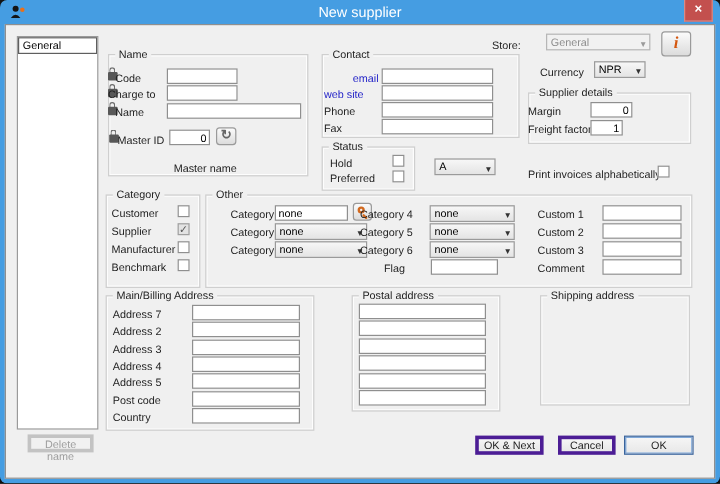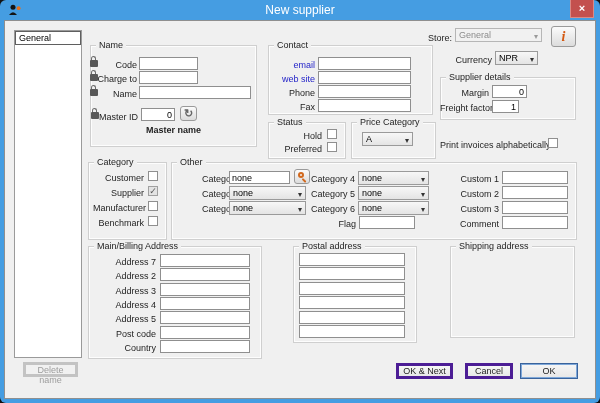--- a/index.html
+++ b/index.html
@@ -11,21 +11,21 @@
   .title{position:absolute;left:0;top:3px;width:100%;text-align:center;color:#fff;font-size:12px;}
   .close{position:absolute;right:6px;top:0;width:24px;height:18px;background:#c3504e;
     border:1px solid #d98a86;border-top:none;box-sizing:border-box;color:#fff;font-size:11px;
     font-weight:bold;text-align:center;line-height:16px;cursor:pointer;}
   .body{position:absolute;left:4px;top:20px;width:592px;height:379px;background:#f0f0f0;
     border:1px solid #8f8f8f;box-sizing:border-box;}
   .abs{position:absolute;}
   .grp{position:absolute;border:1px solid #cfcfcf;box-shadow:inset 0 0 0 1px #fdfdfd;}
   .grp .cap{position:absolute;top:-6px;left:5px;background:#f0f0f0;padding:0 3px;font-size:9px;
     color:#1e1e1e;white-space:nowrap;line-height:10px;}
-  .lb{position:absolute;font-size:9px;color:#1e1e1e;text-align:right;line-height:10px;white-space:nowrap;}
+  .lb{position:absolute;font-size:9px;color:#1e1e1e;text-align:left;line-height:10px;white-space:nowrap;}
   .link{color:#2424c8;cursor:pointer;}
   .inp{position:absolute;height:13px;box-sizing:border-box;border:1px solid #8f8f8f;background:#fff;
     font-family:"Liberation Sans",sans-serif;font-size:9px;padding:0 2px;margin:0;}
   .inp.num{text-align:right;}
   .dd{position:absolute;height:14px;box-sizing:border-box;border:1px solid #9a9a9a;
     background:linear-gradient(#f7f7f7,#e4e4e4);font-size:9px;line-height:12px;padding:0 12px 0 3px;
     cursor:pointer;overflow:hidden;white-space:nowrap;}
   .dd::after{content:"▾";position:absolute;right:3px;top:2px;font-size:8px;color:#333;}
   .dd.disabled{background:#f1f1f1;color:#8c8c8c;border-color:#b6b6b6;}
   .dd.disabled::after{color:#9a9a9a;}
@@ -105,26 +105,26 @@
     <input class="inp" style="left: 139px; top: 71px; width: 59px;" value="">
     <span class="lock" style="left:90px;top:85px;"></span>
     <div class="lb" style="left:96px;top:89px;width:41px;">Name</div>
     <input class="inp" style="left: 139px; top: 86px; width: 112px;" value="">
     <span class="lock" style="left:91px;top:108px;"></span>
     <div class="lb" style="left:98px;top:112px;width:40px;">Master ID</div>
     <input class="inp num" style="left: 141px; top: 108px; width: 34px;" value="0">
     <div class="toolbtn sync" style="left:180px;top:106px;width:17px;height:15px;">
       <span>↻</span>
     </div>
-    <div class="lb" style="left:141px;top:125px;width:60px;text-align:right;font-weight:bold;">Master name</div>
+    <div class="lb" style="left:141px;top:135px;width:60px;text-align:center;font-weight:normal;">Master name</div>
 
     <div class="grp" style="left:268px;top:45px;width:163px;height:68px;">
       <span class="cap">Contact</span>
     </div>
-    <div class="lb link" style="left:270px;top:60px;width:45px;">email</div>
+    <div class="lb link" style="left:270px;top:60px;width:45px;padding-left:24px;">email</div>
     <input class="inp" style="left: 318px; top: 57px; width: 93px;" value="">
     <div class="lb link" style="left:270px;top:74px;width:45px;">web site</div>
     <input class="inp" style="left: 318px; top: 71px; width: 93px;" value="">
     <div class="lb" style="left:270px;top:88px;width:45px;">Phone</div>
     <input class="inp" style="left: 318px; top: 85px; width: 93px;" value="">
     <div class="lb" style="left:270px;top:102px;width:45px;">Fax</div>
     <input class="inp" style="left: 318px; top: 99px; width: 93px;" value="">
 
     <div class="grp" style="left:440px;top:77px;width:134px;height:41px;">
       <span class="cap">Supplier details</span>
@@ -135,23 +135,20 @@
     <input class="inp num" style="left: 492px; top: 100px; width: 27px;" value="1">
 
     <div class="grp" style="left:268px;top:122px;width:76px;height:35px;">
       <span class="cap">Status</span>
     </div>
     <div class="lb" style="left:275px;top:131px;width:47px;">Hold</div>
     <div class="cb" style="left:327px;top:129px;"></div>
     <div class="lb" style="left:275px;top:144px;width:47px;">Preferred</div>
     <div class="cb" style="left:327px;top:142px;"></div>
 
-    <div class="grp" style="left:351px;top:122px;width:83px;height:35px;">
-      <span class="cap">Price Category</span>
-    </div>
     <div class="dd" style="left:362px;top:132px;width:51px;">
       <span>A</span>
     </div>
 
     <div class="lb" style="left:440px;top:140px;width:105px;">Print invoices alphabetically</div>
     <div class="cb" style="left:548px;top:138px;"></div>
 
     <div class="grp" style="left:88px;top:162px;width:77px;height:76px;">
       <span class="cap">Category</span>
     </div>

